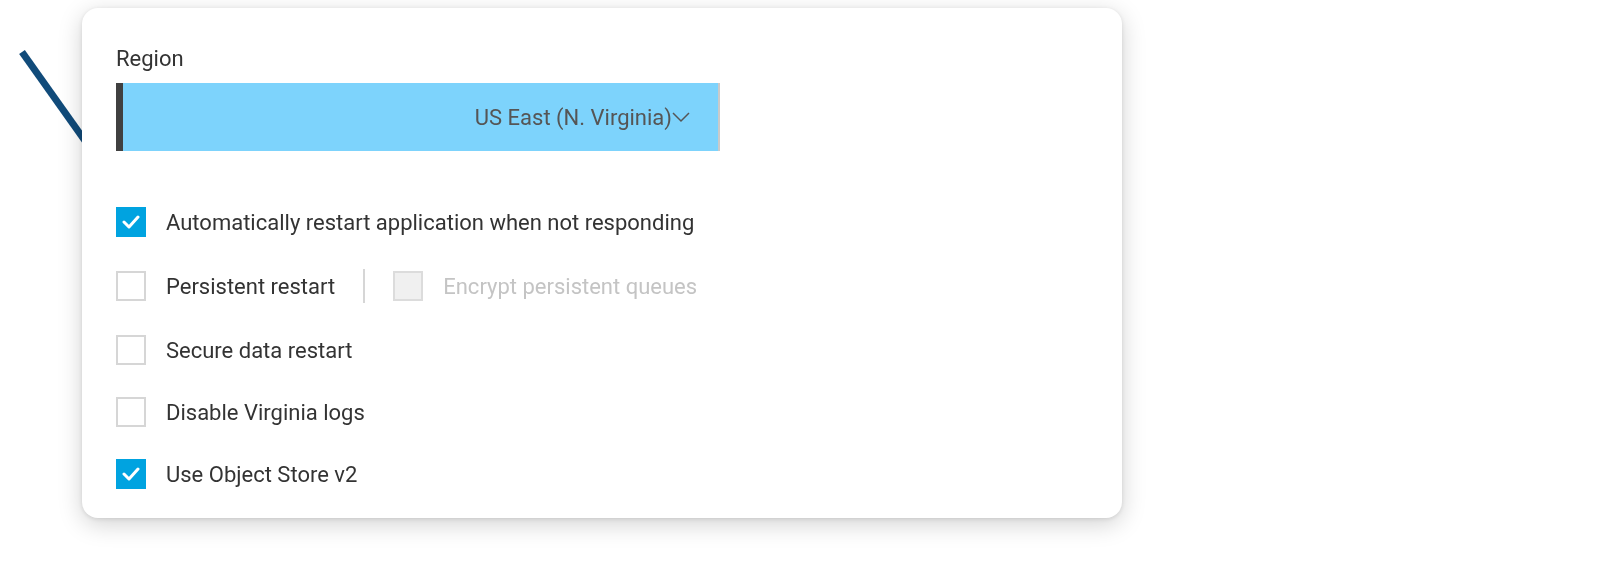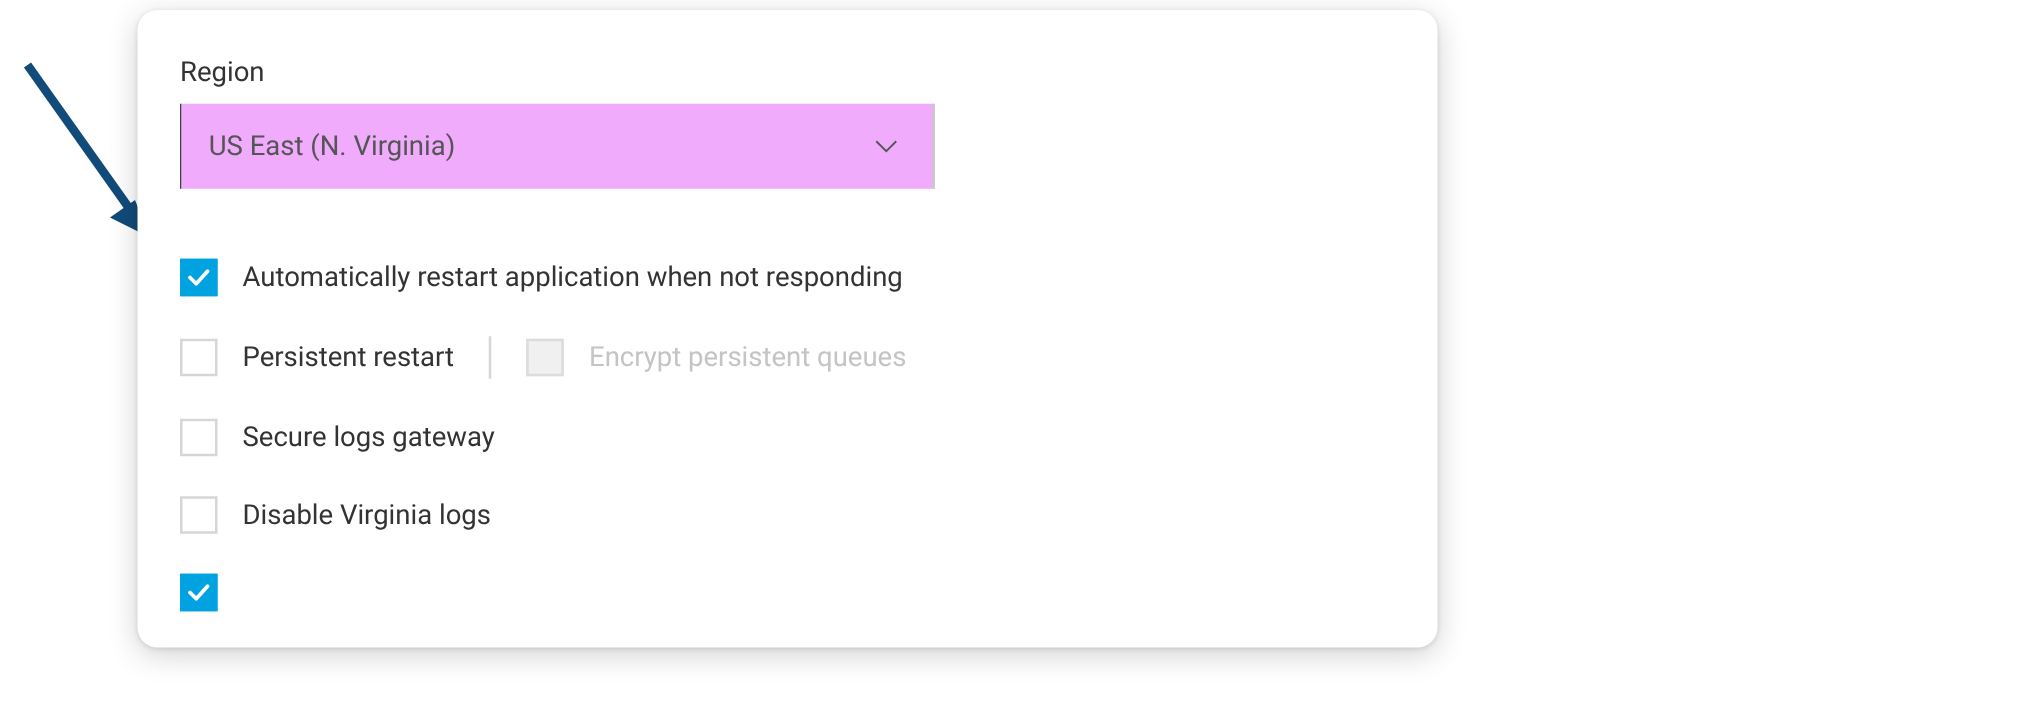--- a/index.html
+++ b/index.html
@@ -18,45 +18,45 @@
       position: absolute;
       top: 46px;
       left: 16px;
       width: 110px;
       height: 150px;
       pointer-events: none;
     }
     .panel {
       position: absolute;
       top: 8px;
-      left: 110px;
+      left: 82px;
       width: 1040px;
       height: 510px;
       background: #ffffff;
       box-shadow: 0 6px 24px rgba(0,0,0,0.18), 0 1px 4px rgba(0,0,0,0.10);
       padding: 38px 34px 0 34px;
       border-radius: 16px;
     }
     .region-label {
       font-size: 22px;
       color: #333333;
       margin-bottom: 12px;
       font-weight: 400;
     }
     .region-select {
       width: 604px;
       height: 68px;
-      background: #f0abfc;
-      border-left: 1px solid #404040;
+      background: #7dd3fc;
+      border-left: 7px solid #404040;
       border-right: 2px solid #cacaca;
       border-top: none;
       border-bottom: none;
       display: flex;
       align-items: center;
-      justify-content: space-between;
+      justify-content: flex-end;
       padding: 0 28px 0 22px;
       cursor: pointer;
     }
     .region-select-text {
       font-size: 22px;
       color: #555555;
     }
     .chevron {
       display: flex;
       align-items: center;
@@ -149,30 +149,31 @@
       </div>
       <span class="separator"></span>
       <div class="inline-group">
         <span class="checkbox disabled"></span>
         <span class="option-label disabled">Encrypt persistent queues</span>
       </div>
     </div>
 
     <div class="option-row">
       <span class="checkbox"></span>
-      <span class="option-label">Secure logs gateway</span>
+      <span class="option-label">Secure data restart</span>
     </div>
 
     <div class="option-row">
       <span class="checkbox"></span>
       <span class="option-label">Disable Virginia logs</span>
     </div>
 
     <div class="option-row">
       <span class="checkbox checked">
         <svg width="18" height="14" viewBox="0 0 18 14">
           <path d="M2 7 L7 12 L16 2" stroke="#ffffff" stroke-width="3" fill="none" stroke-linecap="round" stroke-linejoin="round"></path>
         </svg>
       </span>
+      <span class="option-label">Use Object Store v2</span>
     </div>
 
   </div>
 </div>
 
 </body></html>

